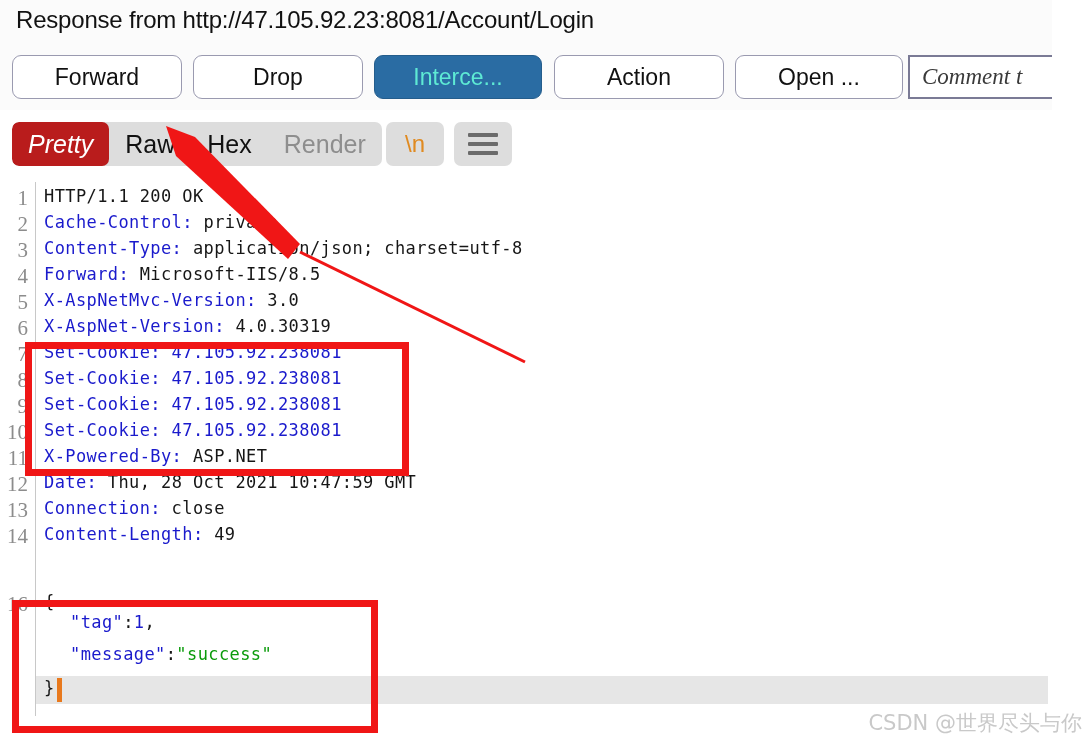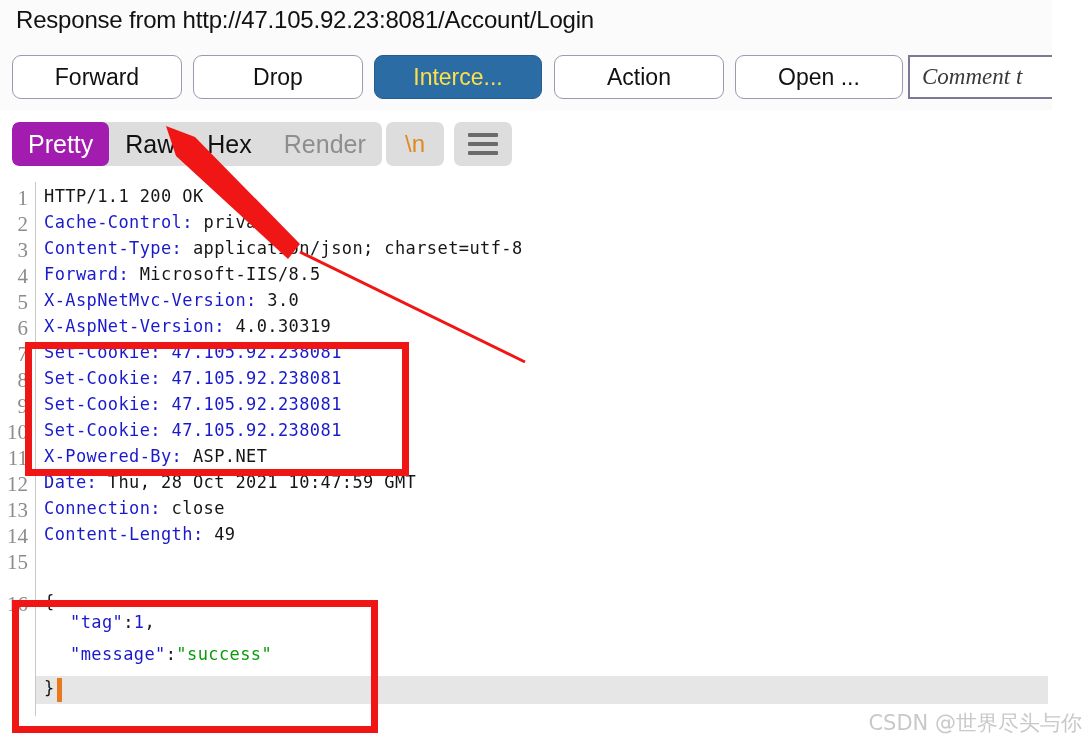--- a/index.html
+++ b/index.html
@@ -55,21 +55,21 @@
     font-size: 23px;
     display: flex;
     align-items: center;
     justify-content: center;
     box-sizing: border-box;
     white-space: nowrap;
   }
   .tb-btn.primary {
     background: #2a6ca3;
     border: 1px solid #245d8c;
-    color: #fde047;
+    color: #5eead4;
   }
   #btn-forward  { left: 12px;  width: 170px; }
   #btn-drop     { left: 193px; width: 170px; }
   #btn-intercept{ left: 374px; width: 168px; }
   #btn-action   { left: 554px; width: 170px; }
   #btn-open     { left: 735px; width: 168px; }
 
   #comment-field {
     position: absolute;
     left: 908px; top: 9px;
@@ -108,23 +108,24 @@
     display: flex;
     align-items: center;
     justify-content: center;
     padding: 0 16px;
     font-size: 25px;
     color: #111111;
     background: transparent;
     white-space: nowrap;
   }
   .tab.active {
-    background: #a21caf;
+    background: #b91c1c;
     color: #ffffff;
     border-radius: 7px;
+    font-style: italic;
   }
   .tab.disabled { color: #8e8e8e; }
 
   #btn-nl {
     position: absolute;
     left: 386px; top: 12px;
     width: 58px; height: 44px;
     background: #dddddd;
     border-radius: 7px;
     display: flex;
@@ -324,23 +325,20 @@
       <span class="code"><span class="hname">Date:</span><span class="hval"> Thu, 28 Oct 2021 10:47:59 GMT</span></span>
     </div>
     <div class="code-line" style="top:316px">
       <span class="ln">13</span>
       <span class="code"><span class="hname">Connection:</span><span class="hval"> close</span></span>
     </div>
     <div class="code-line" style="top:342px">
       <span class="ln">14</span>
       <span class="code"><span class="hname">Content-Length:</span><span class="hval"> 49</span></span>
     </div>
-    <div class="code-line" style="top:368px">
-      <span class="ln">15</span>
-    </div>
     <div class="code-line" style="top:410px">
       <span class="ln">16</span>
       <span class="code"><span class="jpunct">{</span></span>
     </div>
     <div class="code-line" style="top:430px">
       <span class="code" style="left:70px"><span class="jkey">"tag"</span><span class="jpunct">:</span><span class="jnum">1</span><span class="jpunct">,</span></span>
     </div>
     <div class="code-line" style="top:462px">
       <span class="code" style="left:70px"><span class="jkey">"message"</span><span class="jpunct">:</span><span class="jstr">"success"</span></span>
     </div>

